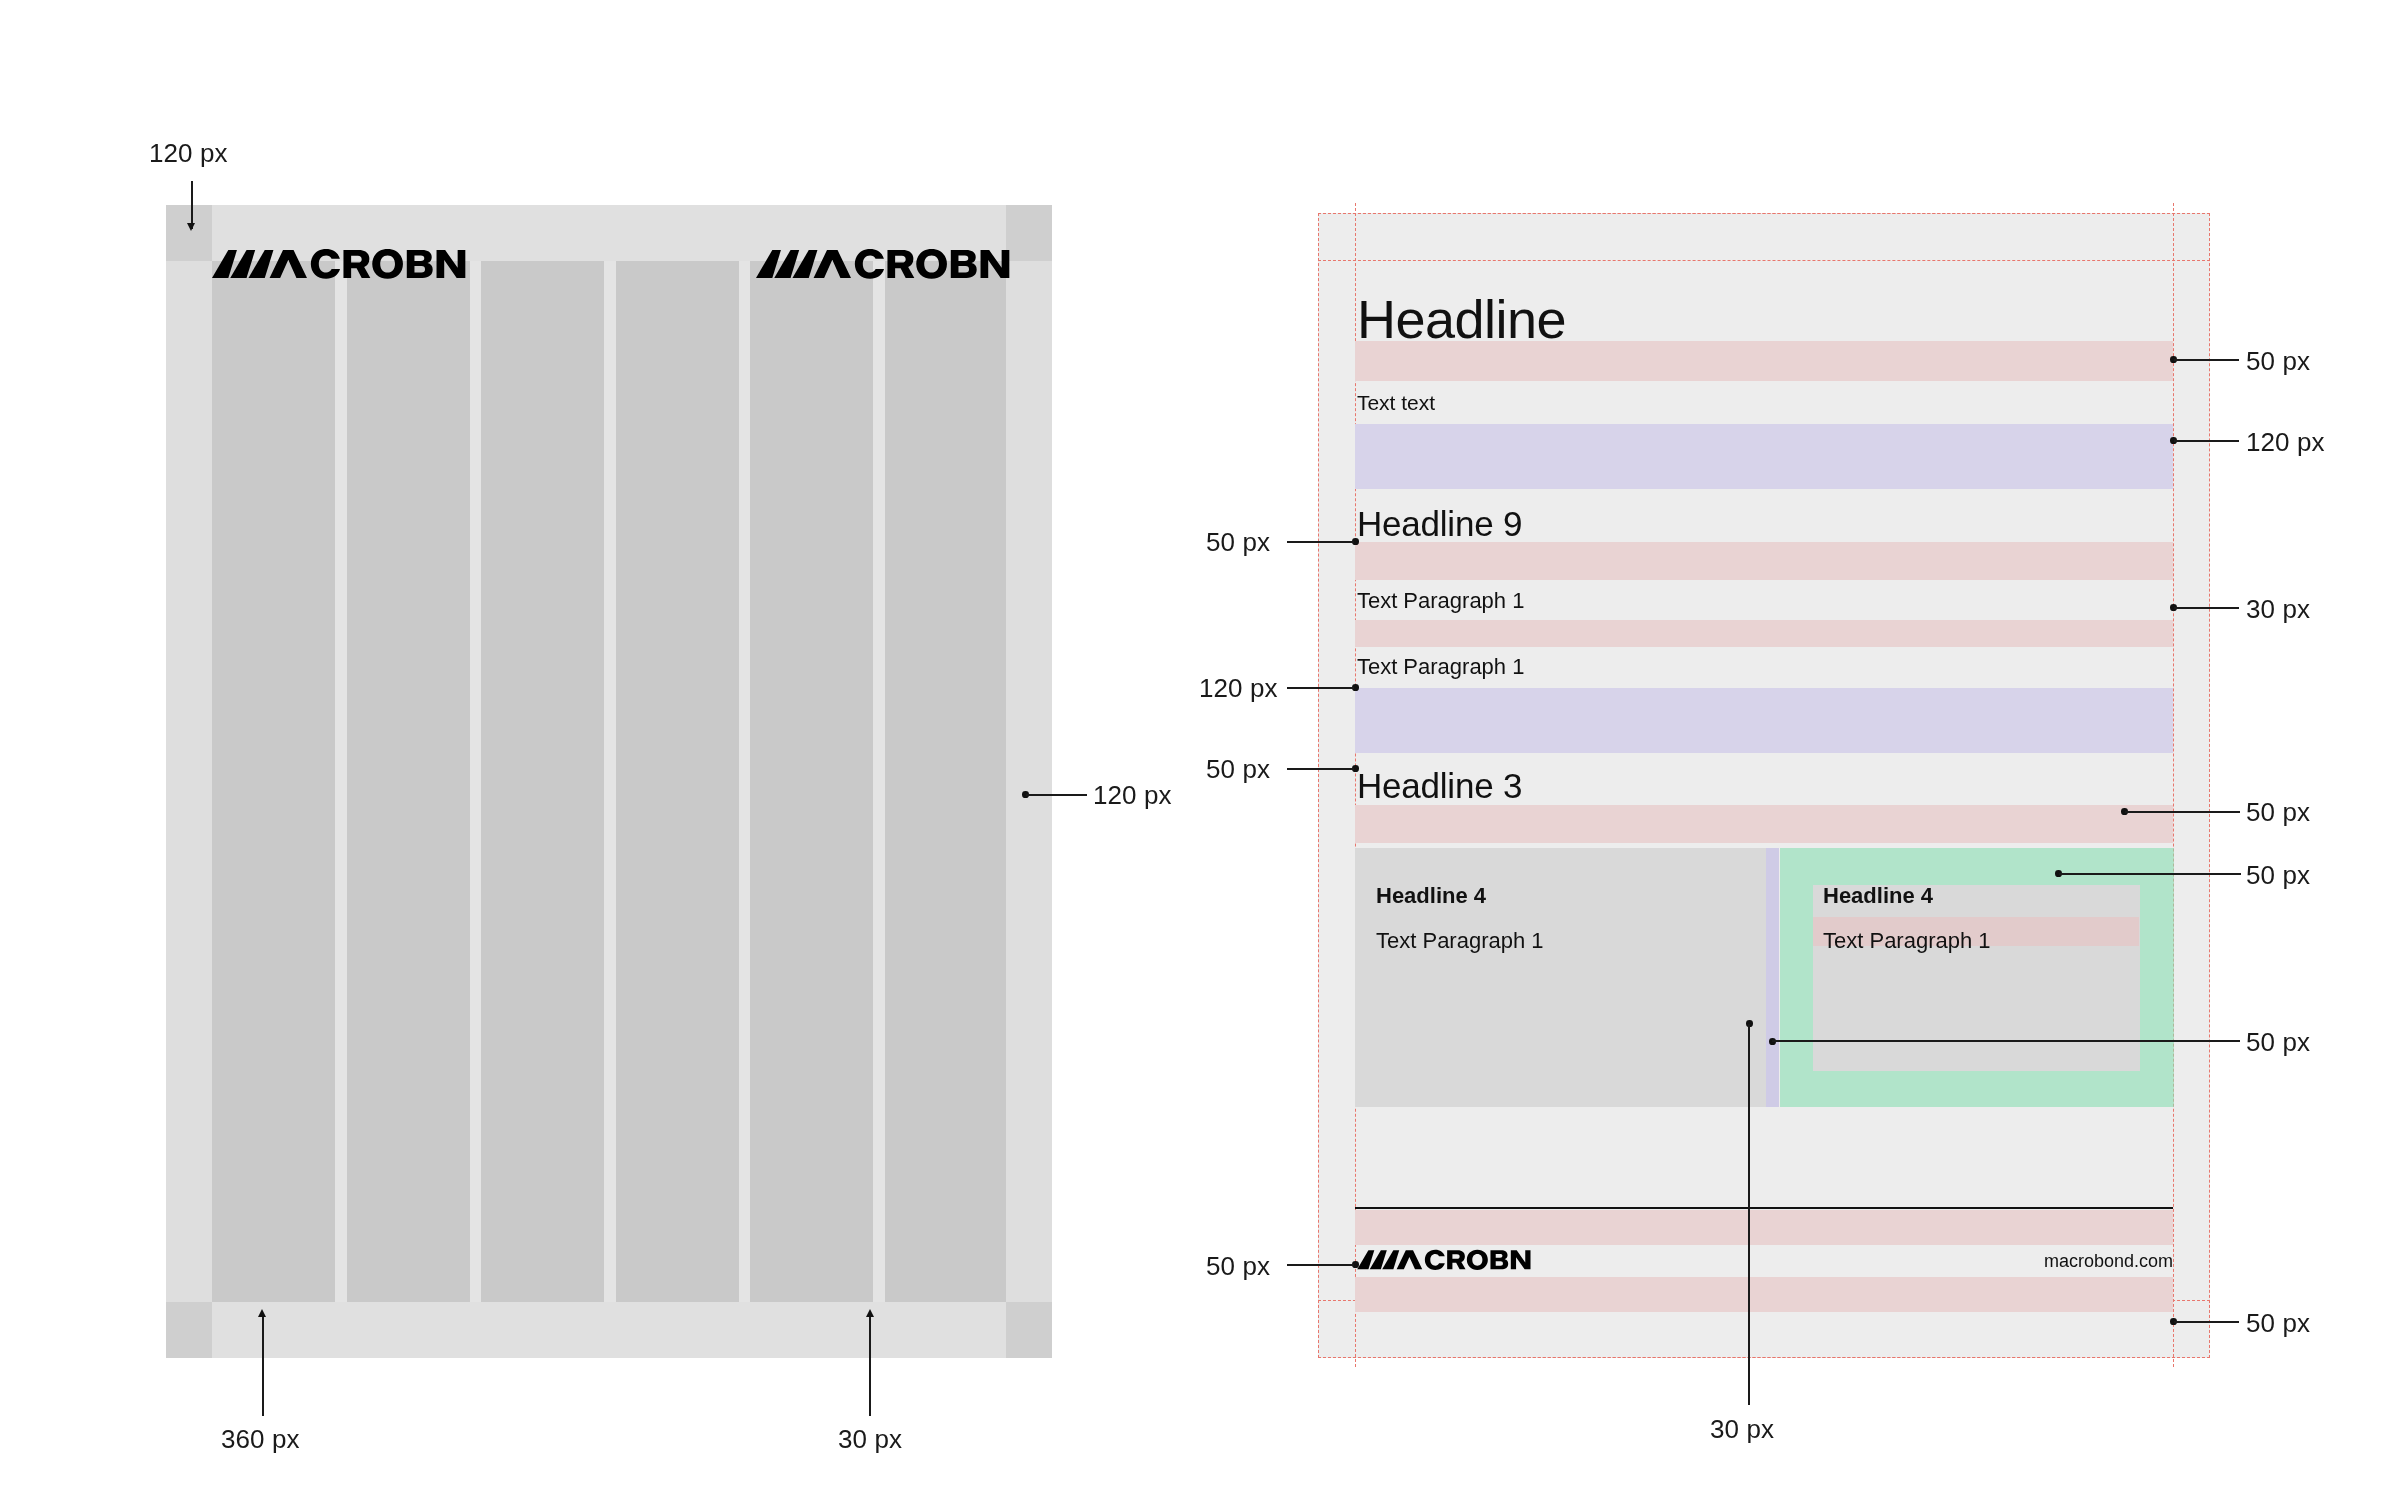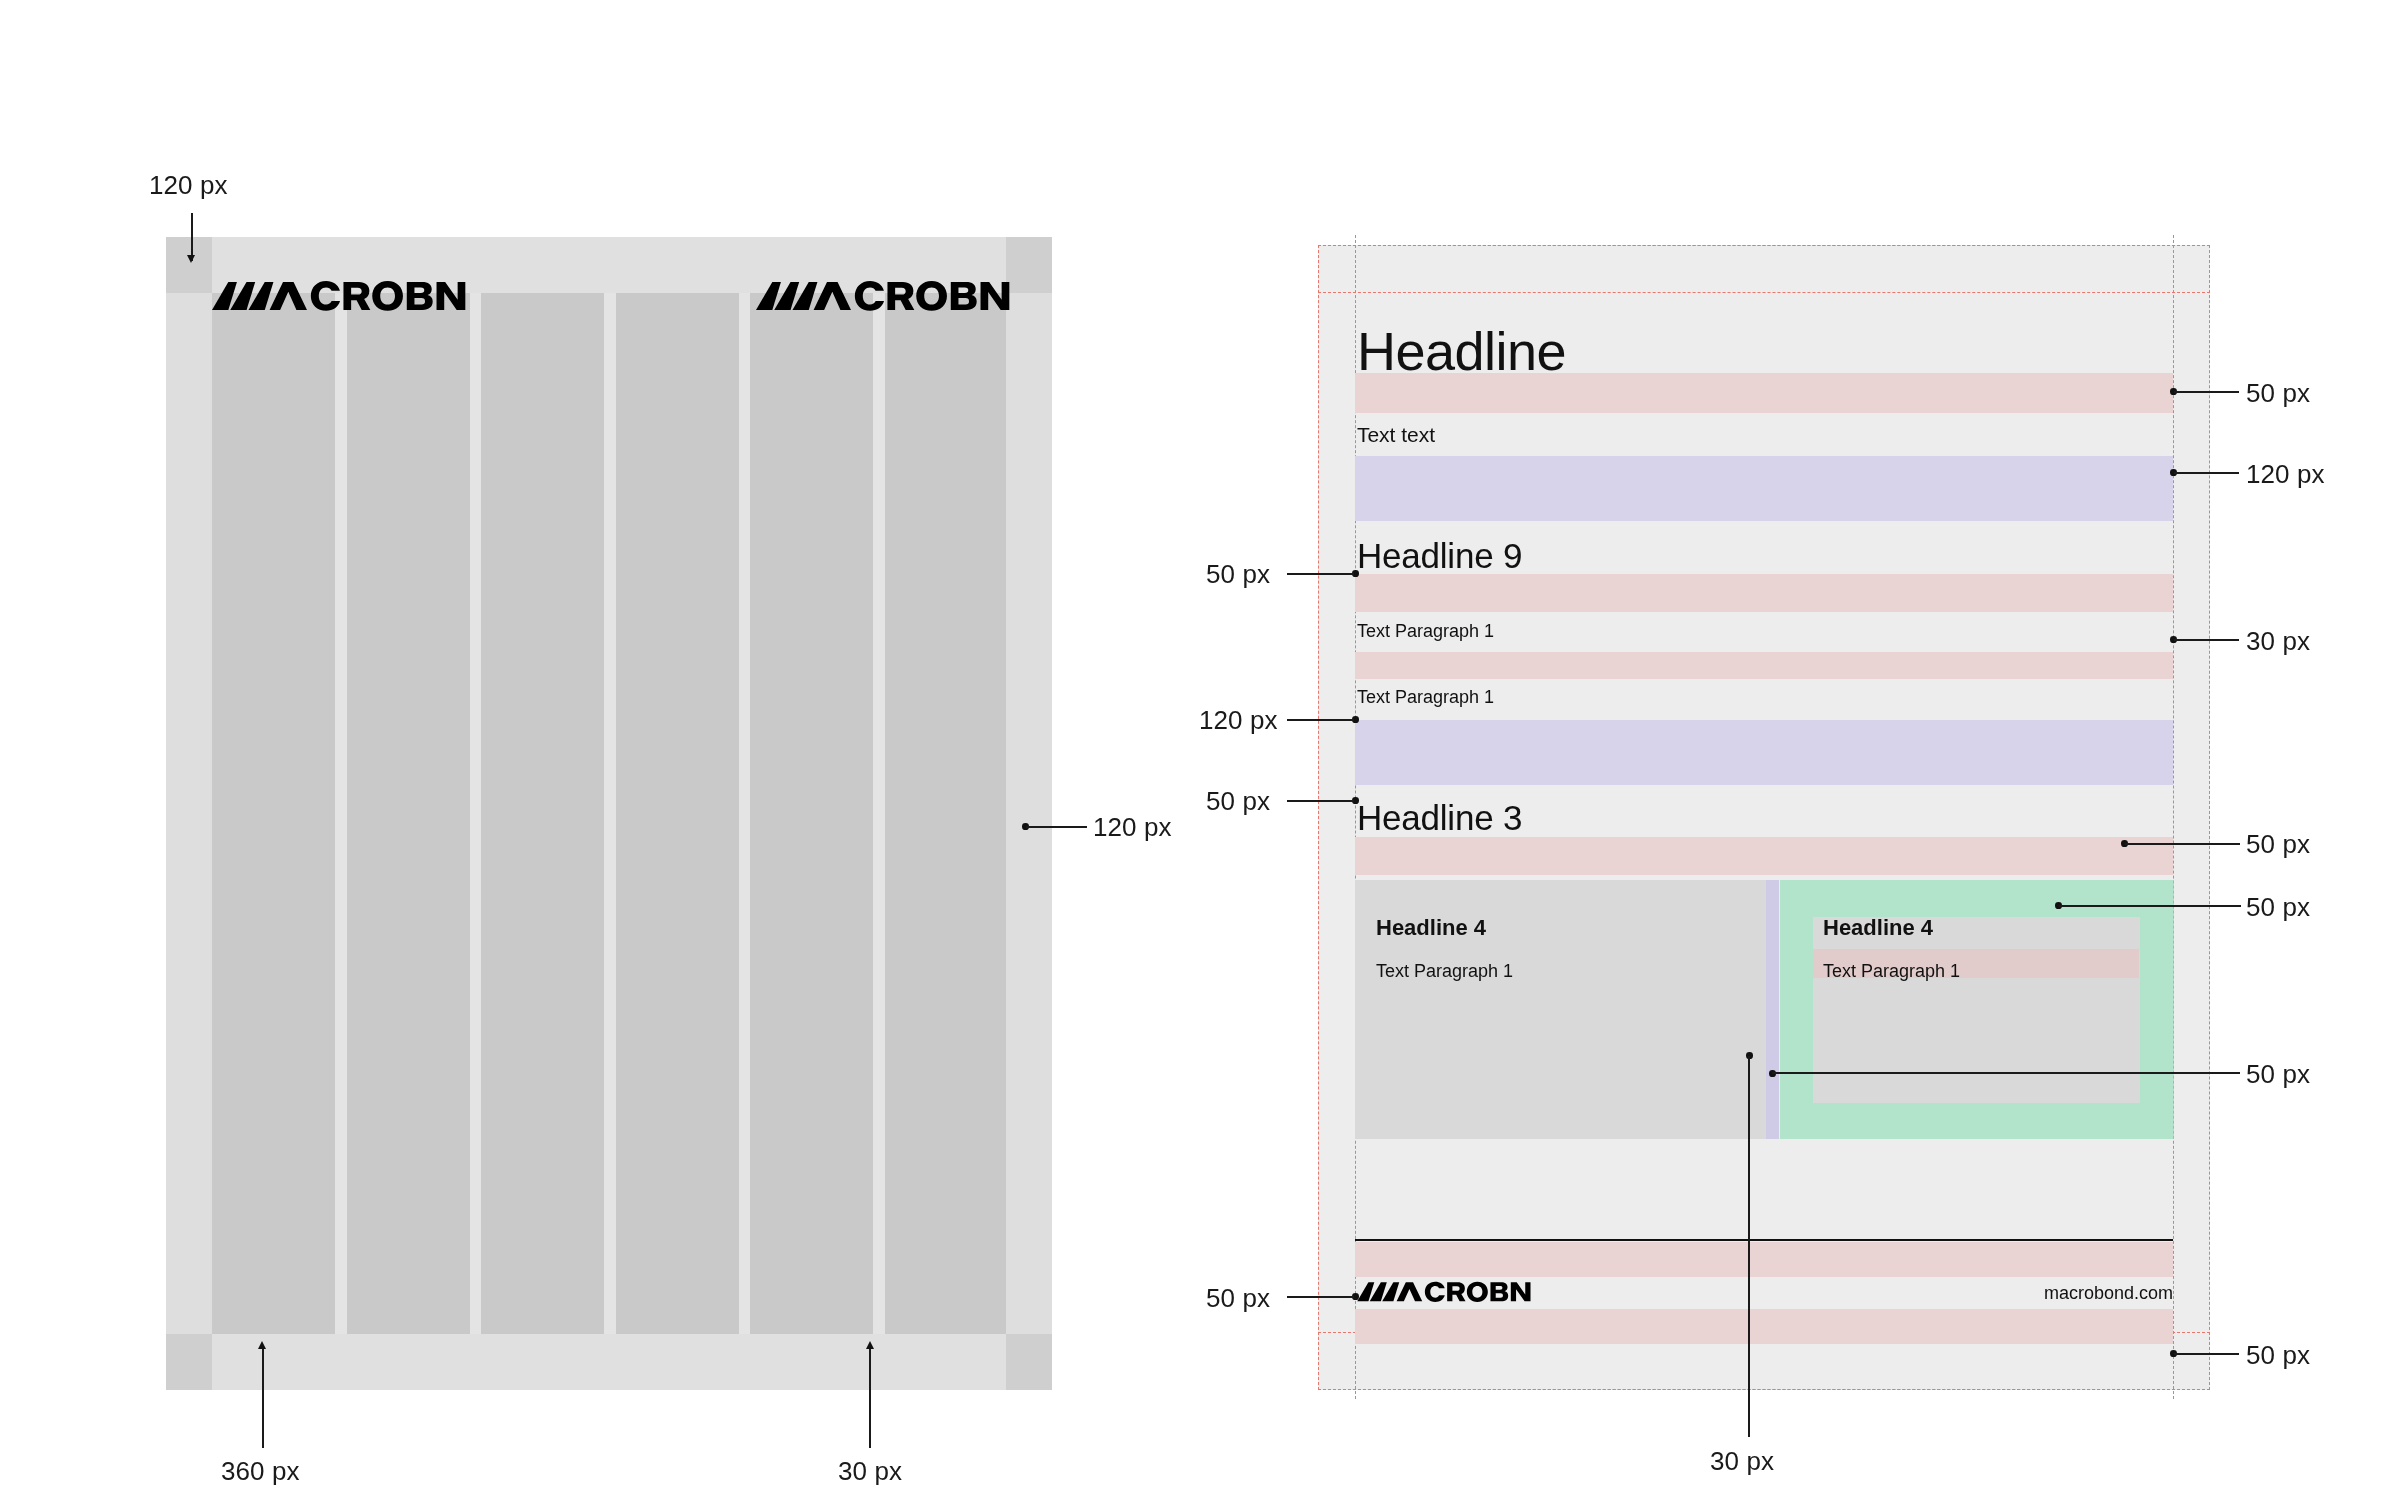--- a/index.html
+++ b/index.html
@@ -4,21 +4,21 @@
 <style>
   html,body{margin:0;padding:0;}
   body{
     width:2402px;height:1509px;
     background:#ffffff;
     font-family:"Liberation Sans", sans-serif;
     color:#111111;
     overflow:hidden;
     position:relative;
   }
-  .stage{position:absolute;inset:0;margin-top:32px;}
+  .stage{position:absolute;inset:0;}
   .lbl{
     position:absolute;
     font-size:26px;
     color:#1a1a1a;
     white-space:nowrap;
     letter-spacing:0.1px;
   }
   .lead{position:absolute;background:#1a1a1a;}
   .lead-h{height:1.5px;}
   .lead-v{width:1.5px;}
@@ -104,21 +104,21 @@
     position:absolute;
     color:#111;
     white-space:nowrap;
     line-height:1;
   }
   .h1{font-size:54px;letter-spacing:-0.5px;}
   .h2{font-size:35px;letter-spacing:-0.2px;}
   .h3{font-size:35px;letter-spacing:-0.2px;text-align:center;}
   .h4{font-size:22px;font-weight:bold;letter-spacing:0;}
   .body-t{font-size:21px;}
-  .para{font-size:18px;}
+  .para{font-size:22px;}
   .sitetxt{font-size:18px;}
 
   
   .card{position:absolute;background:#d9d9d9;}
   .greenpad{position:absolute;background:#8ddfb4;opacity:.62;}
   .gutter{position:absolute;background:#cfcbe6;}
 
   .hrule{position:absolute;height:2.4px;background:#111;}
 </style>
 </head>

